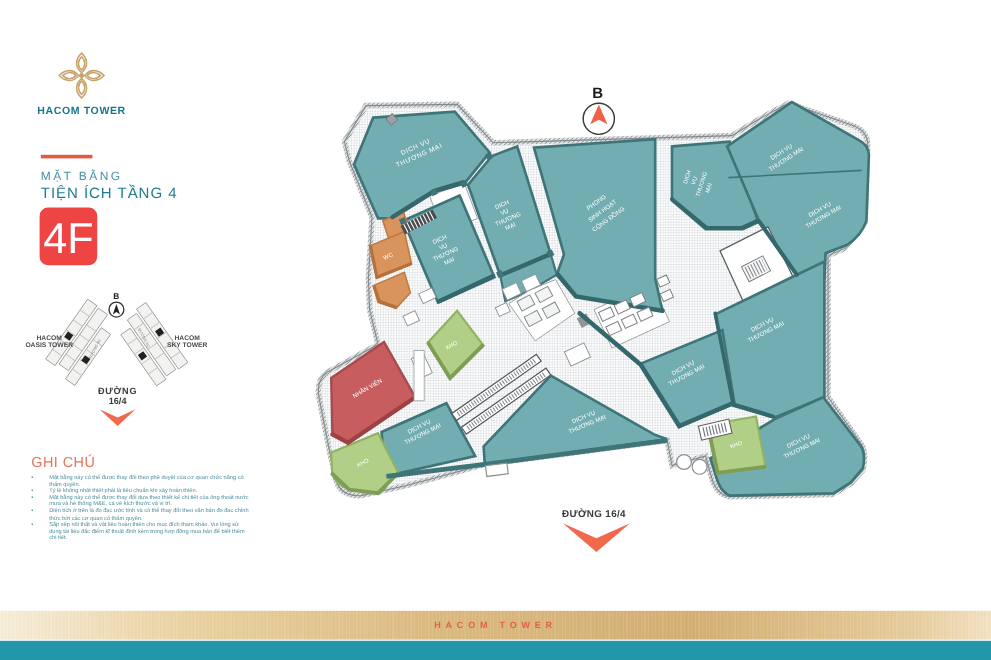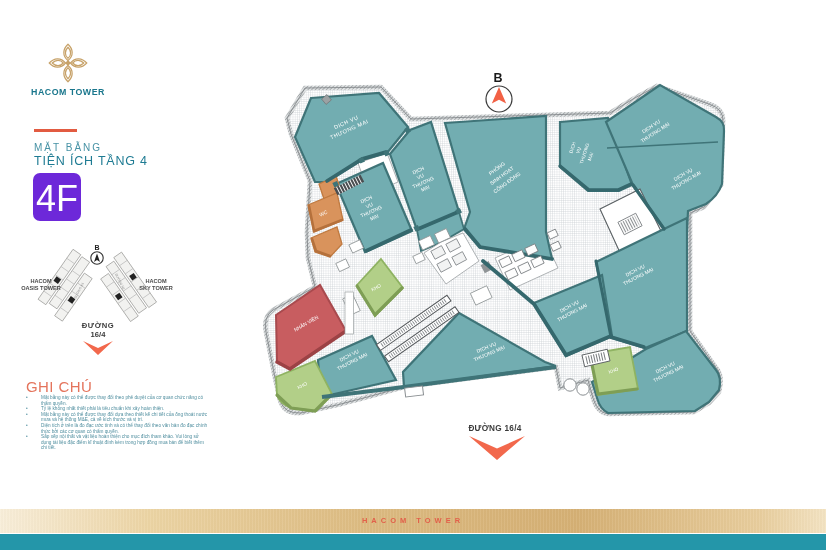--- a/index.html
+++ b/index.html
@@ -26,21 +26,21 @@
   </g>
   <text x="44" y="55" text-anchor="middle" font-size="8.8" font-weight="bold" fill="#19768c" letter-spacing="0.5">HACOM TOWER</text>
 </svg>
 
 <div class="abs" style="left:34px;top:129px;width:43px;height:2.5px;background:#e25b41;"></div>
 
 <div class="abs" style="left:34px;top:142px;font-size:10px;letter-spacing:2px;color:#4792a5;">MẶT BẰNG</div>
 
 <div class="abs" style="left:34px;top:154px;font-size:12.5px;font-weight:normal;letter-spacing:0.8px;color:#1e7b93;">TIỆN ÍCH TẦNG 4</div>
 
-<div class="abs" style="left:33px;top:173px;width:48px;height:48px;background:#6d28d9;border-radius:7px;">
+<div class="abs" style="left:33px;top:173px;width:48px;height:48px;background:#ef4444;border-radius:7px;">
   <div style="position:absolute;left:3px;top:5px;color:#fff;font-size:36px;">4F</div>
 </div>
 
 <svg class="abs" style="left:18px;top:238px;" width="195" height="122" viewBox="0 0 195 122">
 
   <g transform="translate(79,20)">
     <circle r="6.2" fill="#fff" stroke="#333" stroke-width="1.1"></circle>
     <path d="M0,-4.6 L3,4 L0,2 L-3,4 Z" fill="#222"></path>
     <text x="0" y="-8.5" text-anchor="middle" font-size="7" font-weight="bold" fill="#222">B</text>
   </g>
@@ -95,21 +95,21 @@
 
   <text transform="translate(62,53) rotate(-62)" text-anchor="middle" font-size="3.2" fill="#8a8a8a">ĐƯỜNG N1</text>
   <text transform="translate(101,44) rotate(62)" text-anchor="middle" font-size="3.2" fill="#8a8a8a">ĐƯỜNG N2</text>
 
   <text x="80" y="90" text-anchor="middle" font-size="7.6" font-weight="bold" fill="#3b3b3b" letter-spacing="0.6">ĐƯỜNG</text>
   <text x="80" y="99" text-anchor="middle" font-size="7.6" font-weight="bold" fill="#3b3b3b">16/4</text>
 
   <path d="M65,103 L80,110 L95,103 L80,117 Z" fill="#f2684c"></path>
 </svg>
 
-<div class="abs" style="left:26px;top:378px;font-size:15px;letter-spacing:0.4px;color:#e4745c;">GHI CHÚ</div>
+<div class="abs" style="left:26px;top:378px;font-size:12px;letter-spacing:0.4px;color:#e4745c;">GHI CHÚ</div>
 
 <div class="abs" style="left:26px;top:395px;width:182px;font-size:4.7px;line-height:5.6px;color:#4e8d9e;">
   <div style="position:relative;padding-left:15px;">
     <span style="position:absolute;left:0;">•</span>
     Mặt bằng này có thể được thay đổi theo phê duyệt của cơ quan chức năng có thẩm quyền.</div>
   <div style="position:relative;padding-left:15px;">
     <span style="position:absolute;left:0;">•</span>
     Tỷ lệ không nhất thiết phải là tiêu chuẩn khi xây hoàn thiện.</div>
   <div style="position:relative;padding-left:15px;">
     <span style="position:absolute;left:0;">•</span>

